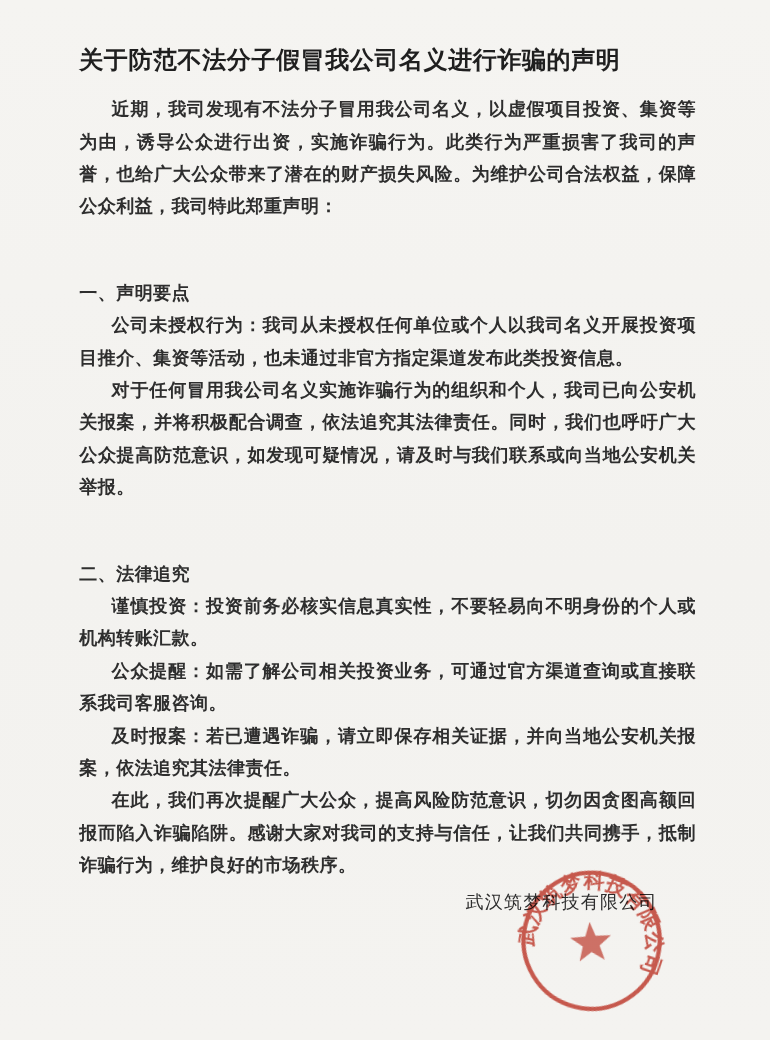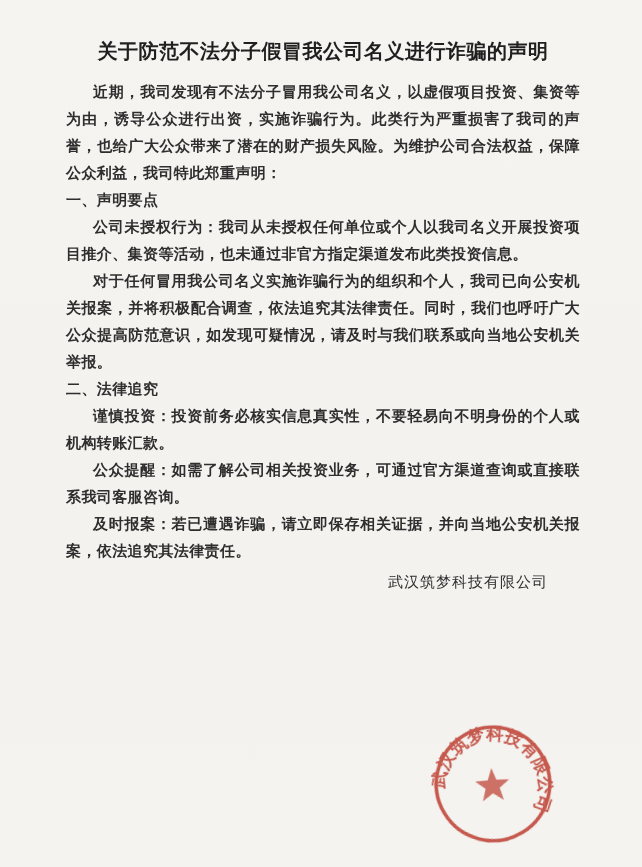--- a/index.html
+++ b/index.html
@@ -10,39 +10,39 @@
     background:linear-gradient(180deg,#f5f4f1 0%,#f3f2ef 55%,#f4f3f0 100%);
     overflow:hidden;
     font-family:"Liberation Serif","DejaVu Serif",serif;
     color:#2d2d2d;
   }
   .content{
     position:absolute;
     left:66px;right:62px;top:36px;
   }
   .doc-title{
-    text-align:center;
+    text-align:left;
     font-size:20px;
     font-weight:bold;
     letter-spacing:0.5px;
     color:#1f1f1f;
     margin:0 0 13px 0;
     line-height:30px;
   }
   .blk{
     margin:0;
     font-size:15px;
     line-height:27px;
     letter-spacing:0.4px;
     text-align:justify;
     color:#2e2e2e;
     font-weight:bold;
   }
   .blk.body{text-indent:1.8em;}
-  .blk.heading{text-indent:0;}
+  .blk.heading{text-indent:0;margin-top:45px;}
   .signature{
     margin-top:2px;
     text-align:right;
     font-size:15px;
     color:#2e2e2e;
   }
   .signature .company{
     padding-right:32px;
     line-height:30px;
     letter-spacing:1px;
@@ -66,20 +66,21 @@
     <h1 class="doc-title">关于防范不法分子假冒我公司名义进行诈骗的声明</h1>
     <div>
         <p class="blk body">近期，我司发现有不法分子冒用我公司名义，以虚假项目投资、集资等为由，诱导公众进行出资，实施诈骗行为。此类行为严重损害了我司的声誉，也给广大公众带来了潜在的财产损失风险。为维护公司合法权益，保障公众利益，我司特此郑重声明：</p>
         <p class="blk heading">一、声明要点</p>
         <p class="blk body">公司未授权行为：我司从未授权任何单位或个人以我司名义开展投资项目推介、集资等活动，也未通过非官方指定渠道发布此类投资信息。</p>
         <p class="blk body">对于任何冒用我公司名义实施诈骗行为的组织和个人，我司已向公安机关报案，并将积极配合调查，依法追究其法律责任。同时，我们也呼吁广大公众提高防范意识，如发现可疑情况，请及时与我们联系或向当地公安机关举报。</p>
         <p class="blk heading">二、法律追究</p>
         <p class="blk body">谨慎投资：投资前务必核实信息真实性，不要轻易向不明身份的个人或机构转账汇款。</p>
         <p class="blk body">公众提醒：如需了解公司相关投资业务，可通过官方渠道查询或直接联系我司客服咨询。</p>
         <p class="blk body">及时报案：若已遭遇诈骗，请立即保存相关证据，并向当地公安机关报案，依法追究其法律责任。</p>
+        <p class="blk body">在此，我们再次提醒广大公众，提高风险防范意识，切勿因贪图高额回报而陷入诈骗陷阱。感谢大家对我司的支持与信任，让我们共同携手，抵制诈骗行为，维护良好的市场秩序。</p>
       </div>
     <div class="signature">
       <div class="company">武汉筑梦科技有限公司</div>
 
     </div>
   </div>
 
   <svg class="seal" viewBox="0 0 120 120" xmlns="http://www.w3.org/2000/svg">
     <circle cx="60" cy="60" r="54" fill="none" stroke="#c5392b" stroke-width="3.4"></circle>
     <path id="sealArc" d="M 16.8,75.5 A 45,45 0 1 1 103.2,75.5" fill="none"></path>

